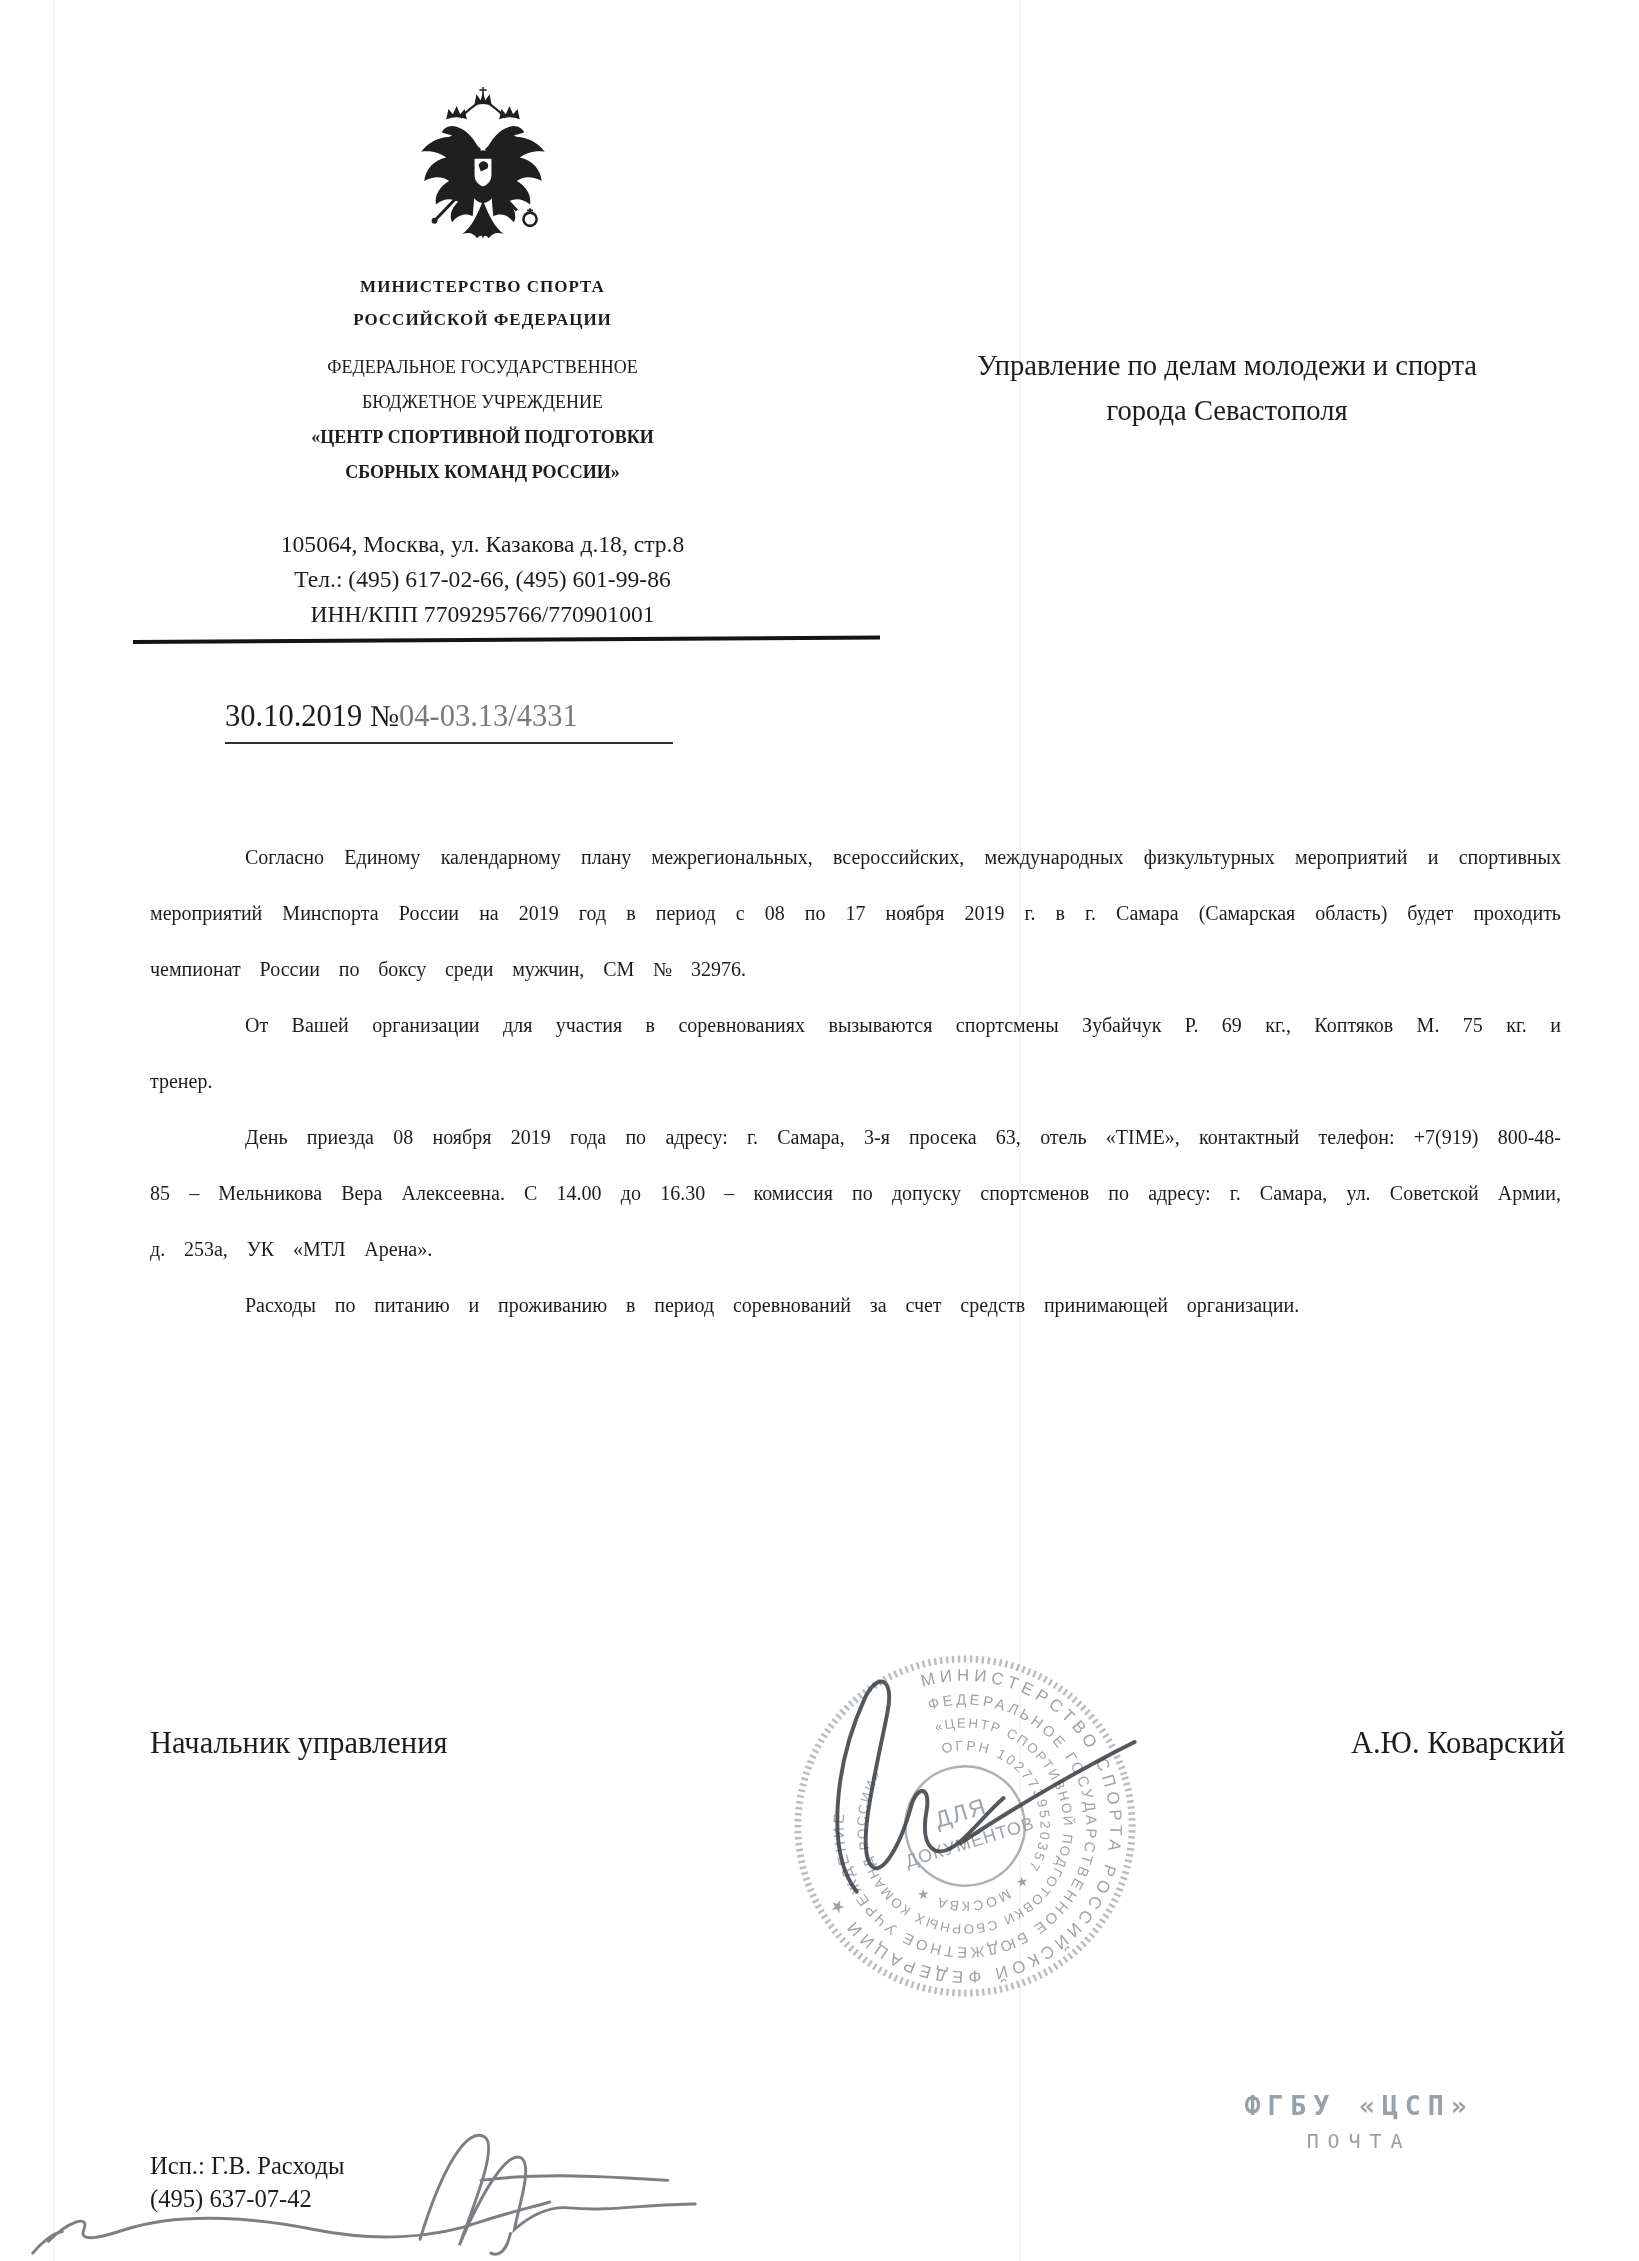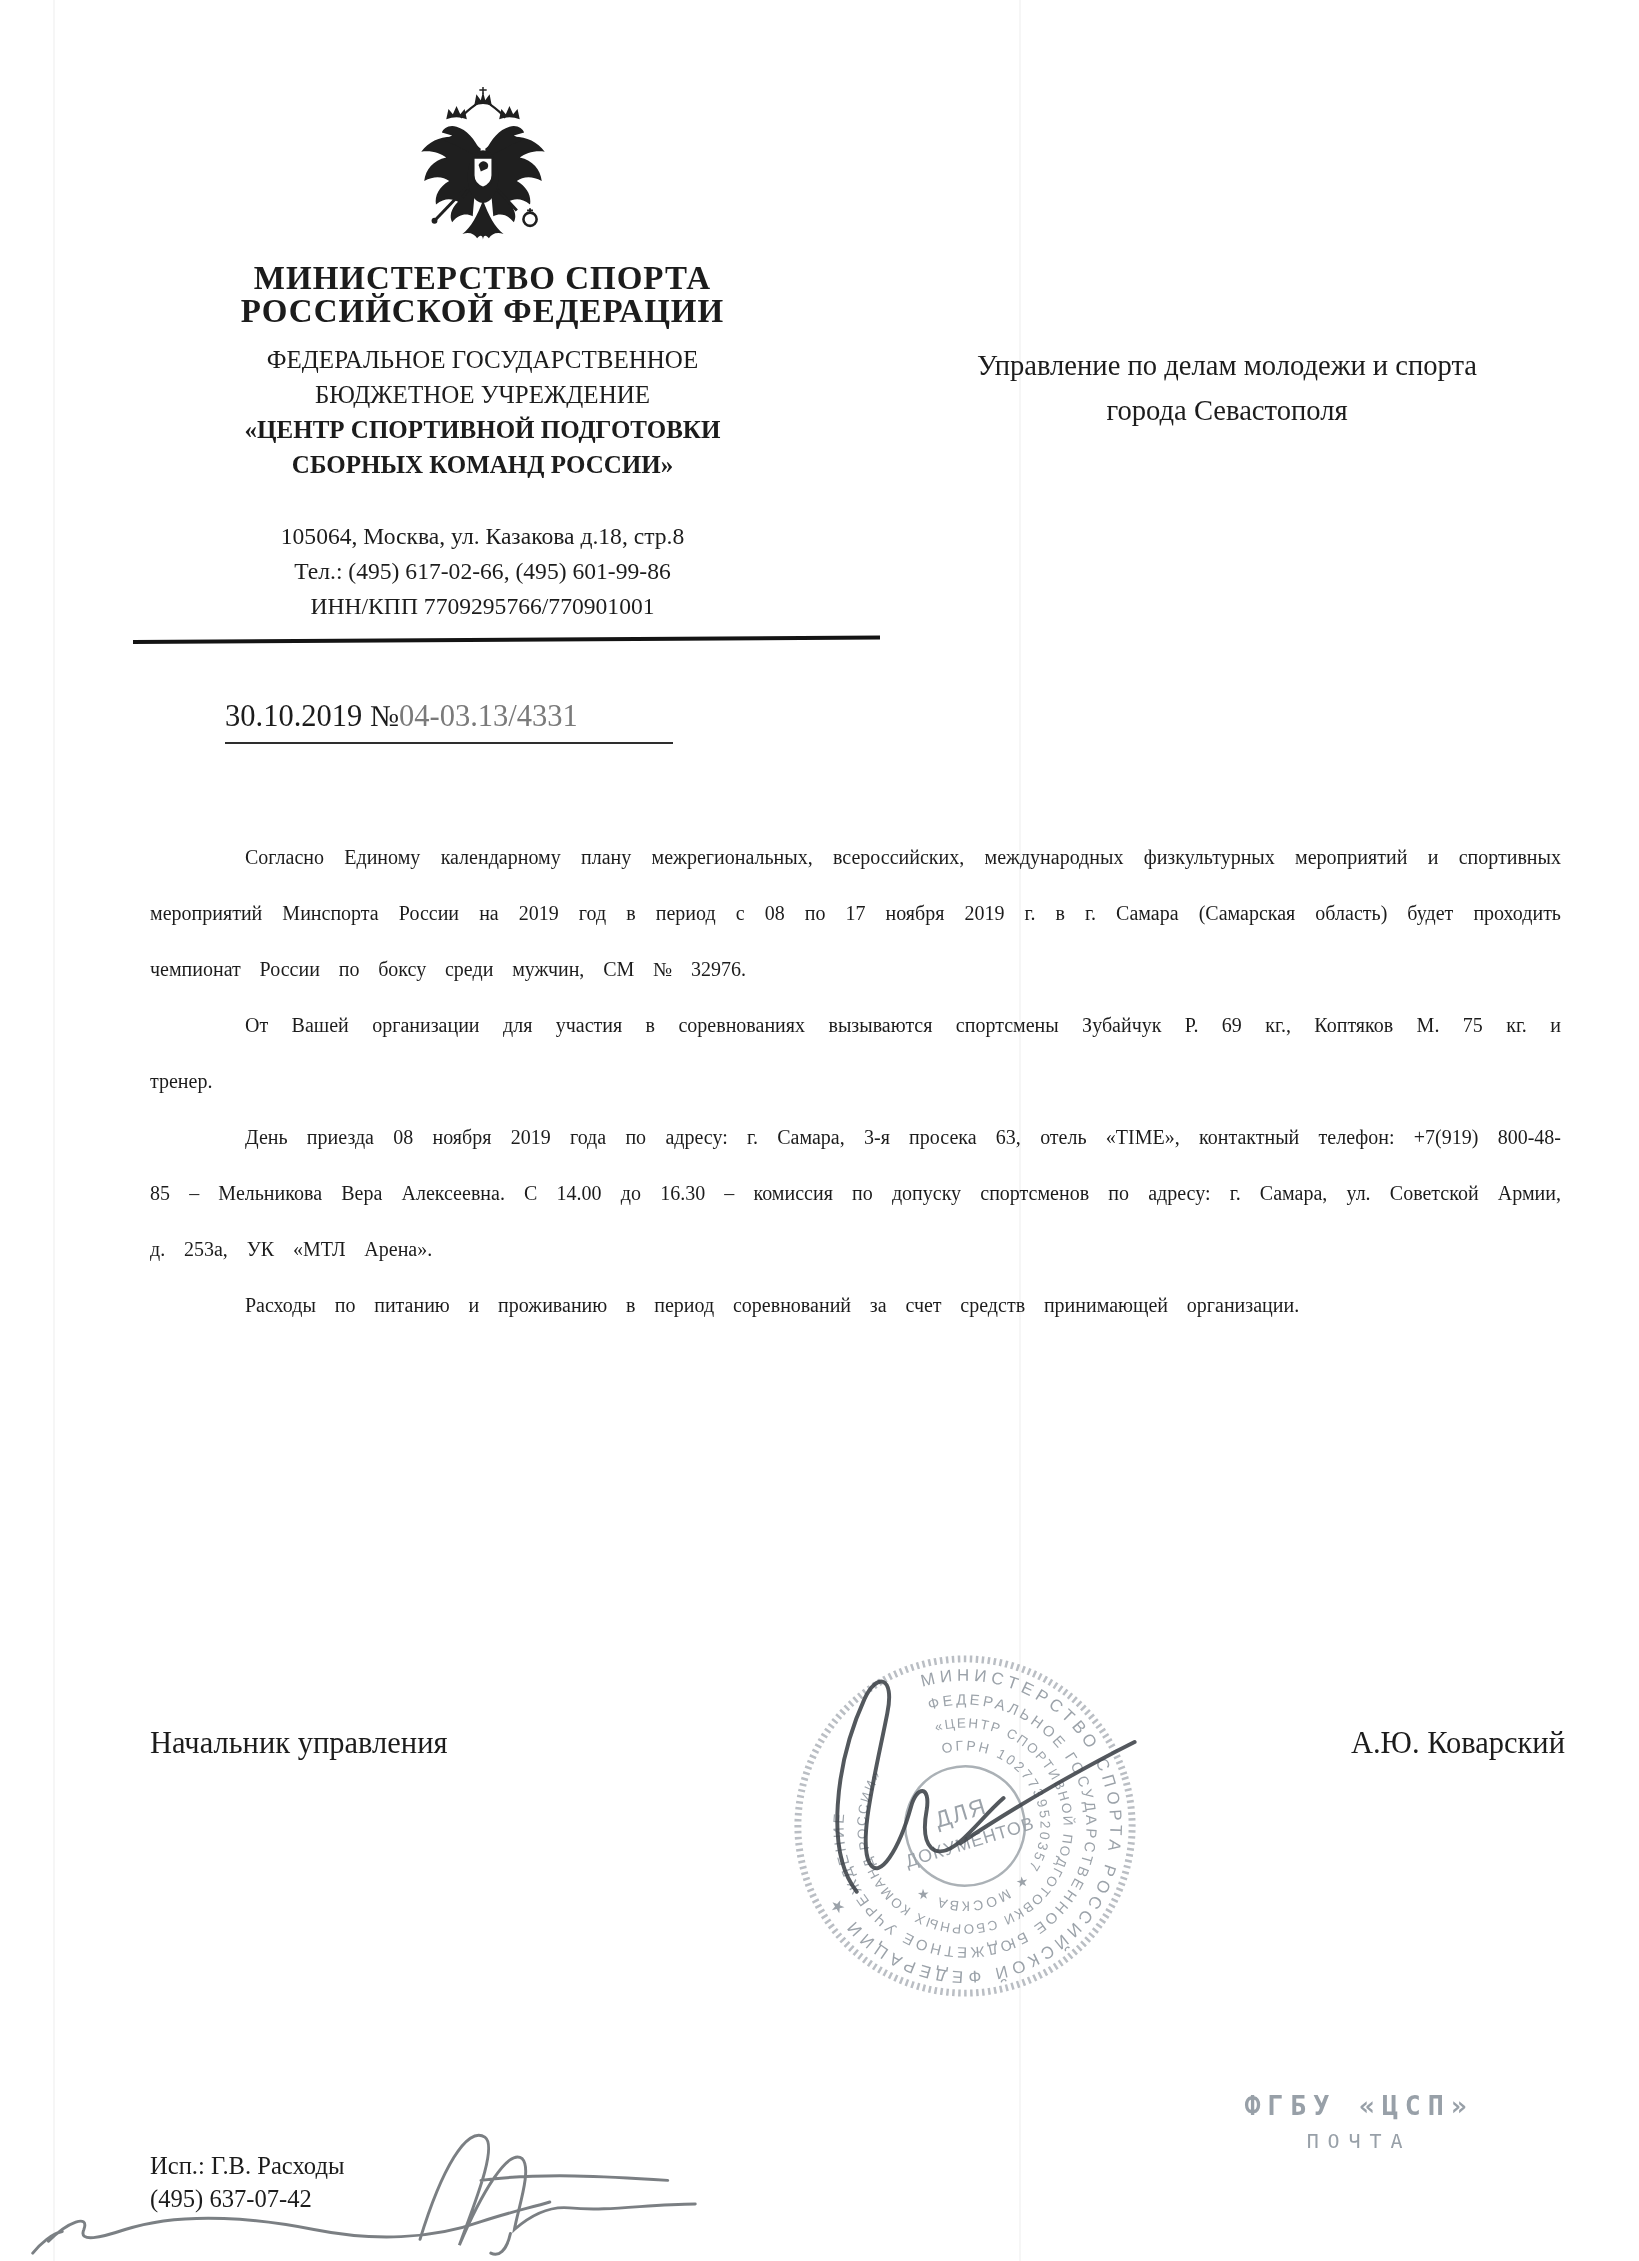--- a/index.html
+++ b/index.html
@@ -6,22 +6,22 @@
   .page {
     position:relative; width:1639px; height:2262px; margin:0 auto;
     background:#ffffff; overflow:hidden;
     font-family:"Liberation Serif", serif; color:#1c1c1c;
   }
   .scanline { position:absolute; top:0; bottom:0; width:2px; background:rgba(110,110,110,0.06); }
 
   
   .letterhead { position:absolute; left:133px; top:87px; width:699px; text-align:center; }
   .crest { display:block; margin:0 auto; }
-  .ministry { margin-top:6px; font-weight:bold; font-size:33px; line-height:33px; letter-spacing:1px; }
-  .org { margin-top:13.8px; font-size:25px; line-height:35px; }
+  .ministry { margin-top:14px; font-weight:bold; font-size:17px; line-height:33px; letter-spacing:1px; }
+  .org { margin-top:13.8px; font-size:18px; line-height:35px; }
   .org .b { font-weight:bold; }
   .addr { margin-top:37px; font-size:23.6px; line-height:35px; }
   .divider { position:absolute; left:133px; top:640px; width:747px; height:3.9px;
              background:#141414; transform:rotate(-0.35deg); transform-origin:left center; }
 
   
   .recipient { position:absolute; left:887px; top:343px; width:680px;
                text-align:center; font-size:28.6px; line-height:45px; }
 
   

